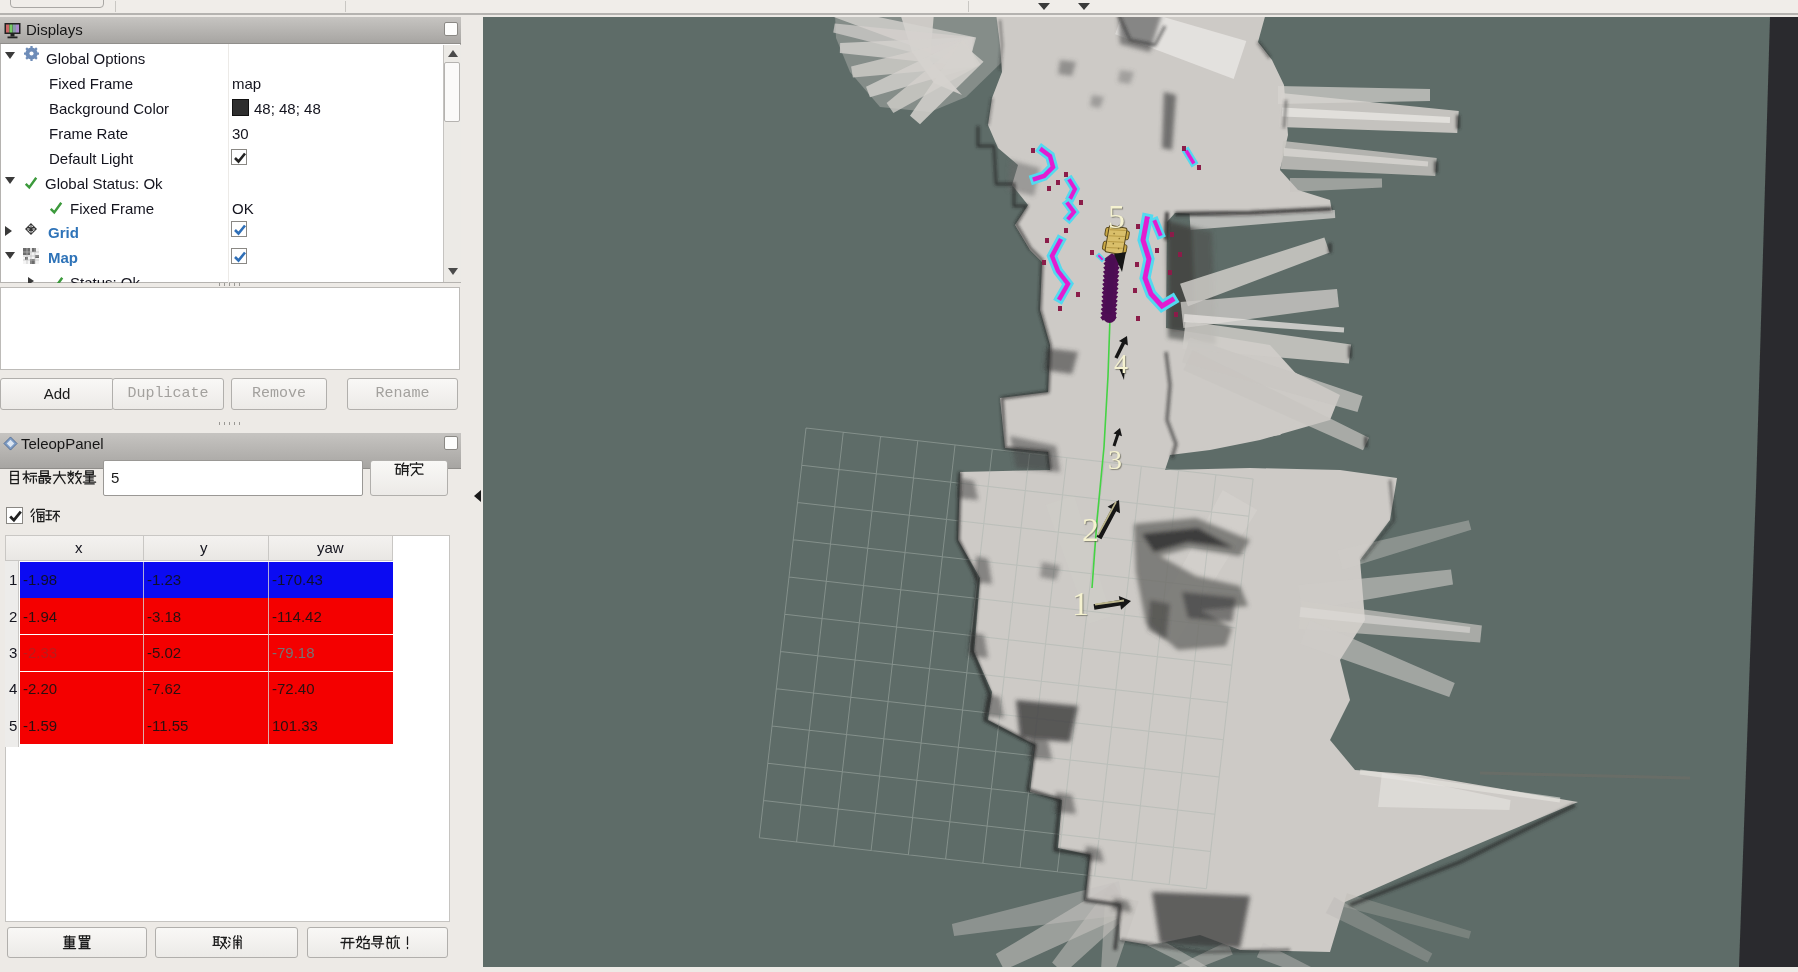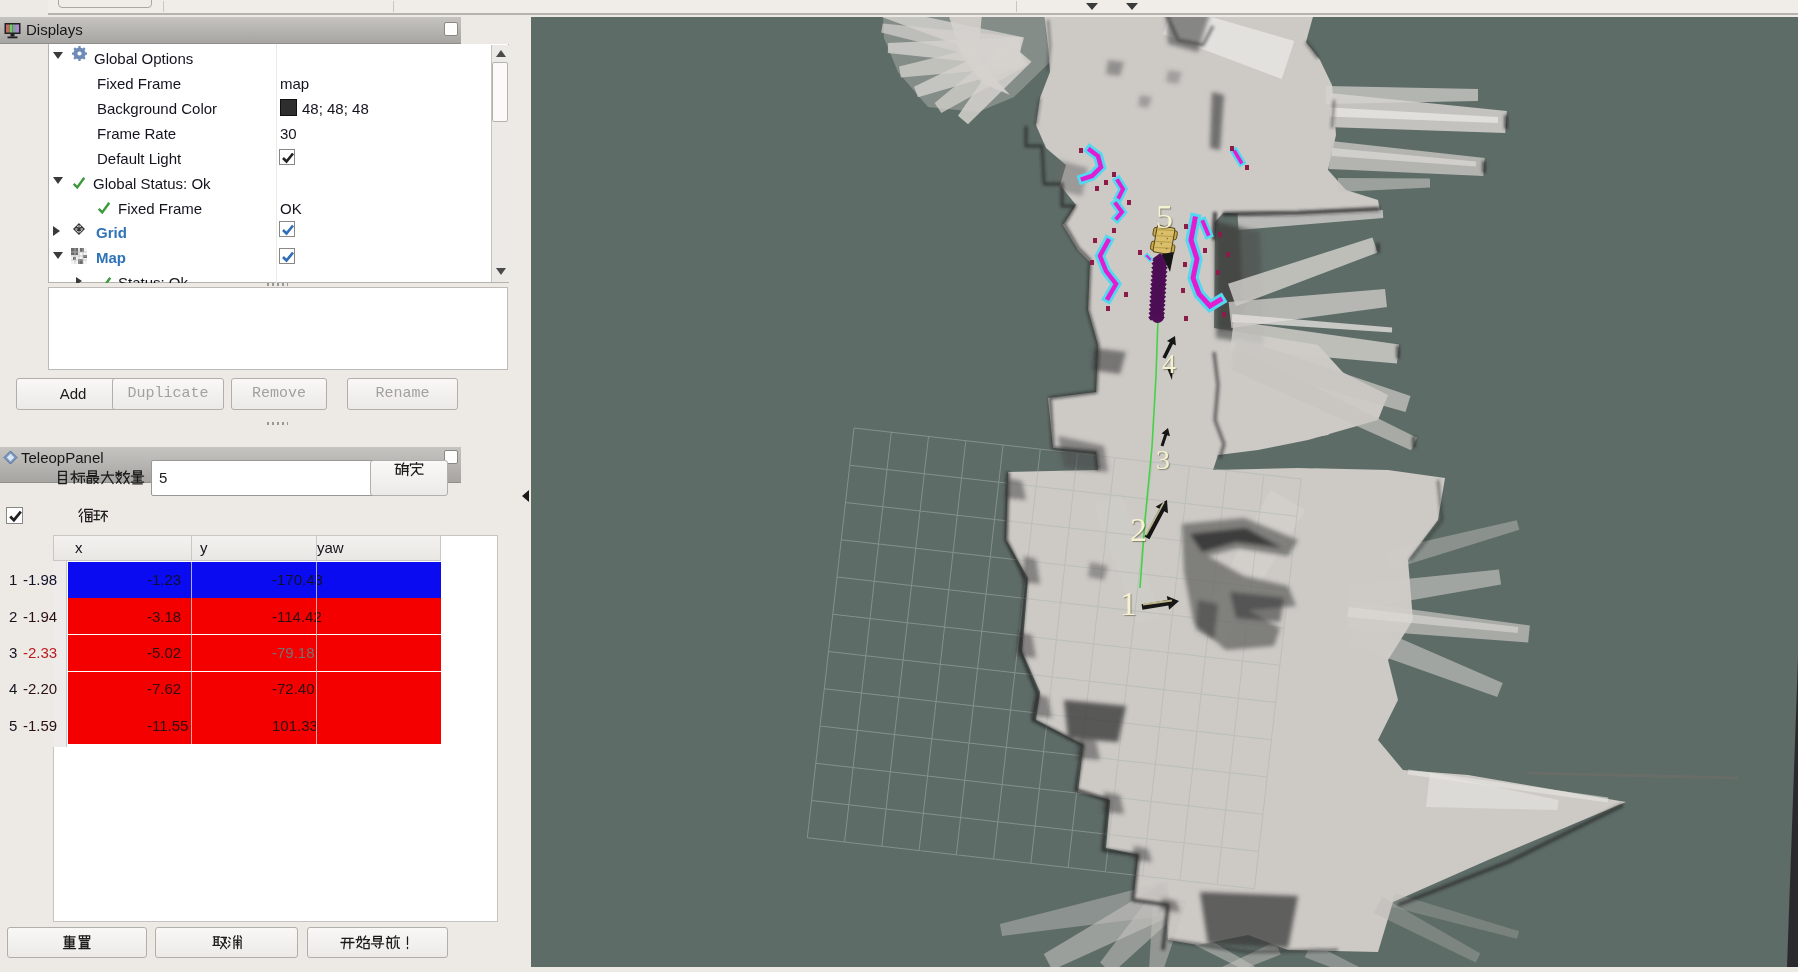--- a/index.html
+++ b/index.html
@@ -1,16 +1,16 @@
 <!DOCTYPE html>
 <html><head><meta charset="utf-8"><style>
 * { margin:0; padding:0; box-sizing:border-box; }
 html,body { width:1798px; height:972px; overflow:hidden; background:#edeae6;
   font-family:"Liberation Sans",sans-serif; font-size:15px; color:#1a1a1a; }
-.abs { position:absolute;margin-left:48px; }
+.abs { position:absolute; }
 .tl { position:absolute; white-space:nowrap; color:#14141e; }
 .bb { color:#2e73b8; font-weight:bold; }
 .titlebar { position:absolute; left:0; width:461px; height:27px;
   background:linear-gradient(#c6c4c1,#a7a5a2); border-bottom:1px solid #908e8b;
   color:#161616; }
 .tbox { position:absolute; left:444px; top:5px; width:14px; height:14px; background:#fdfdfc; border:1px solid #8a8884; border-radius:2px; }
 .btn { position:absolute; height:32px; background:linear-gradient(#f9f8f6,#eceae7);
   border:1px solid #b1afac; border-radius:3px; text-align:center; line-height:30px; }
 .btn.dis { color:#a3a19e;font-family:Liberation Mono, monospace; }
 </style></head><body>
@@ -103,27 +103,27 @@
 
 <div class="abs" style="left:443px;top:45px;width:18px;height:237px;background:#eceae6;border-left:1px solid #c5c3c0"></div>
 <div class="abs" style="left:444px;top:62px;width:16px;height:60px;background:#fbfaf9;border:1px solid #b5b3b0;border-radius:2px"></div>
 <div class="abs" style="left:448px;top:50px;width:0;height:0;border-left:5px solid transparent;border-right:5px solid transparent;border-bottom:7px solid #4a4a4a"></div>
 <div class="abs" style="left:448px;top:268px;width:0;height:0;border-left:5px solid transparent;border-right:5px solid transparent;border-top:7px solid #4a4a4a"></div>
 
 <div class="abs" style="left:219px;top:283px;width:24px;height:3px;background:repeating-linear-gradient(90deg,#9a9894 0 1.5px,transparent 1.5px 5px)"></div>
 
 <div class="abs" style="left:0;top:287px;width:460px;height:83px;background:#fff;border:1px solid #bdbbb8"></div>
 
-<div class="btn" style="left:16px;top:378px;width:114px">Add</div>
+<div class="btn" style="left:0;top:378px;width:114px">Add</div>
 <div class="btn dis" style="left:112px;top:378px;width:112px">Duplicate</div>
 <div class="btn dis" style="left:231px;top:378px;width:96px">Remove</div>
 <div class="btn dis" style="left:347px;top:378px;width:111px">Rename</div>
 <div class="abs" style="left:219px;top:422px;width:24px;height:3px;background:repeating-linear-gradient(90deg,#9a9894 0 1.5px,transparent 1.5px 5px)"></div>
 
-<div class="titlebar" style="top:447px;height:36px">
+<div class="titlebar" style="top:433px;height:36px">
   <svg style="position:absolute;left:3px;top:3px" width="15" height="15" viewBox="0 0 16 16">
     <path d="M8 1 L15 8 L8 15 L1 8 Z" fill="#7d9cc4" stroke="#44608c" stroke-width="0.8"></path>
     <path d="M8 4 L12 8 L8 12 L4 8 Z" fill="#dce6f2"></path>
   </svg>
   <span style="position:absolute;left:21px;top:2px">TeleopPanel</span>
   <div class="tbox" style="top:3px"></div>
 </div>
 <div class="abs" style="left:7px;top:470px"><svg width="15" height="15" viewBox="0 0 16 16" style="vertical-align:top" fill="none" stroke="#1b1b1b" stroke-width="1.35" stroke-linecap="round">
       <path d="M4 1.5 H12 V14.5 H4 Z"></path>
       <path d="M4 5.8 H12"></path>

